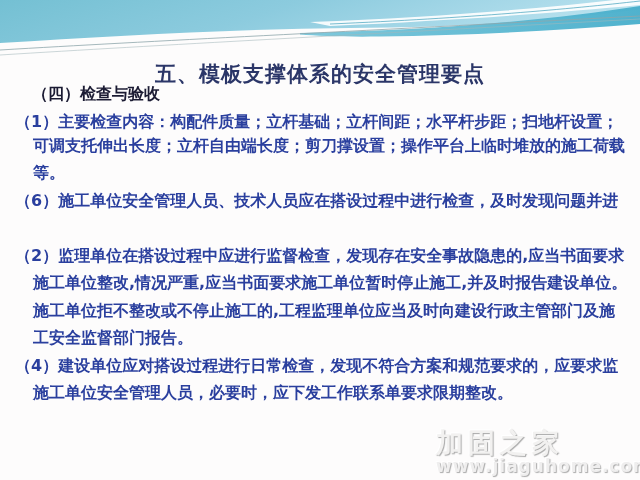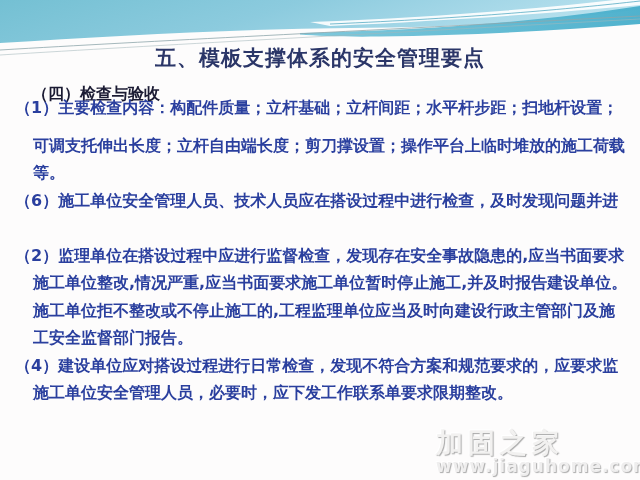--- a/index.html
+++ b/index.html
@@ -9,21 +9,21 @@
     background:#fdfcfc;
     overflow:hidden;
     font-family:"DejaVu Sans","Liberation Sans",sans-serif;
     margin:0 auto;
   }
   .wave-header{
     position:absolute;top:0;left:0;width:640px;height:80px;
     display:block;
   }
   .slide-title{
-    position:absolute;top:44px;left:0;right:0;
+    position:absolute;top:60px;left:0;right:0;
     text-align:center;
     font-family:"Liberation Serif","DejaVu Serif",serif;
     font-size:21px;font-weight:600;letter-spacing:1px;
     color:#2b3668;
     z-index:5;
   }
   .section-heading{
     position:absolute;left:8px;top:84px;
     font-size:16px;font-weight:700;
     color:#1b1b33;
@@ -88,21 +88,21 @@
 
     <path d="M0,50 C150,41 340,32 640,16" fill="none" stroke="#8fa6ab" stroke-width="1" opacity="0.8"></path>
     <path d="M0,55 C160,45 350,35 640,19" fill="none" stroke="#a4b7ba" stroke-width="0.8" opacity="0.7"></path>
     <path d="M330,24 C470,18 570,9 640,1" fill="none" stroke="#2f97b5" stroke-width="0.8" opacity="0.8"></path>
   </svg>
 
   <div class="slide-title">五、模板支撑体系的安全管理要点</div>
 
   <div class="section-heading">（四）检查与验收</div>
 
-  <div class="body-line item" style="top:98px">（1）主要检查内容：构配件质量；立杆基础；立杆间距；水平杆步距；扫地杆设置；</div>
+  <div class="body-line item" style="top:112px">（1）主要检查内容：构配件质量；立杆基础；立杆间距；水平杆步距；扫地杆设置；</div>
   <div class="body-line cont" style="top:136px">可调支托伸出长度；立杆自由端长度；剪刀撑设置；操作平台上临时堆放的施工荷载</div>
   <div class="body-line cont" style="top:163px">等。</div>
   <div class="body-line item" style="top:191px">（6）施工单位安全管理人员、技术人员应在搭设过程中进行检查，及时发现问题并进</div>
   <div class="body-line item" style="top:246px">（2）监理单位在搭设过程中应进行监督检查，发现存在安全事故隐患的,应当书面要求</div>
   <div class="body-line cont" style="top:273px">施工单位整改,情况严重,应当书面要求施工单位暂时停止施工,并及时报告建设单位。</div>
   <div class="body-line cont" style="top:328px">工安全监督部门报告。</div>
   <div class="body-line cont" style="top:301px">施工单位拒不整改或不停止施工的,工程监理单位应当及时向建设行政主管部门及施</div>
   <div class="body-line item" style="top:356px">（4）建设单位应对搭设过程进行日常检查，发现不符合方案和规范要求的，应要求监</div>
   <div class="body-line cont" style="top:383px">施工单位安全管理人员，必要时，应下发工作联系单要求限期整改。</div>
 

